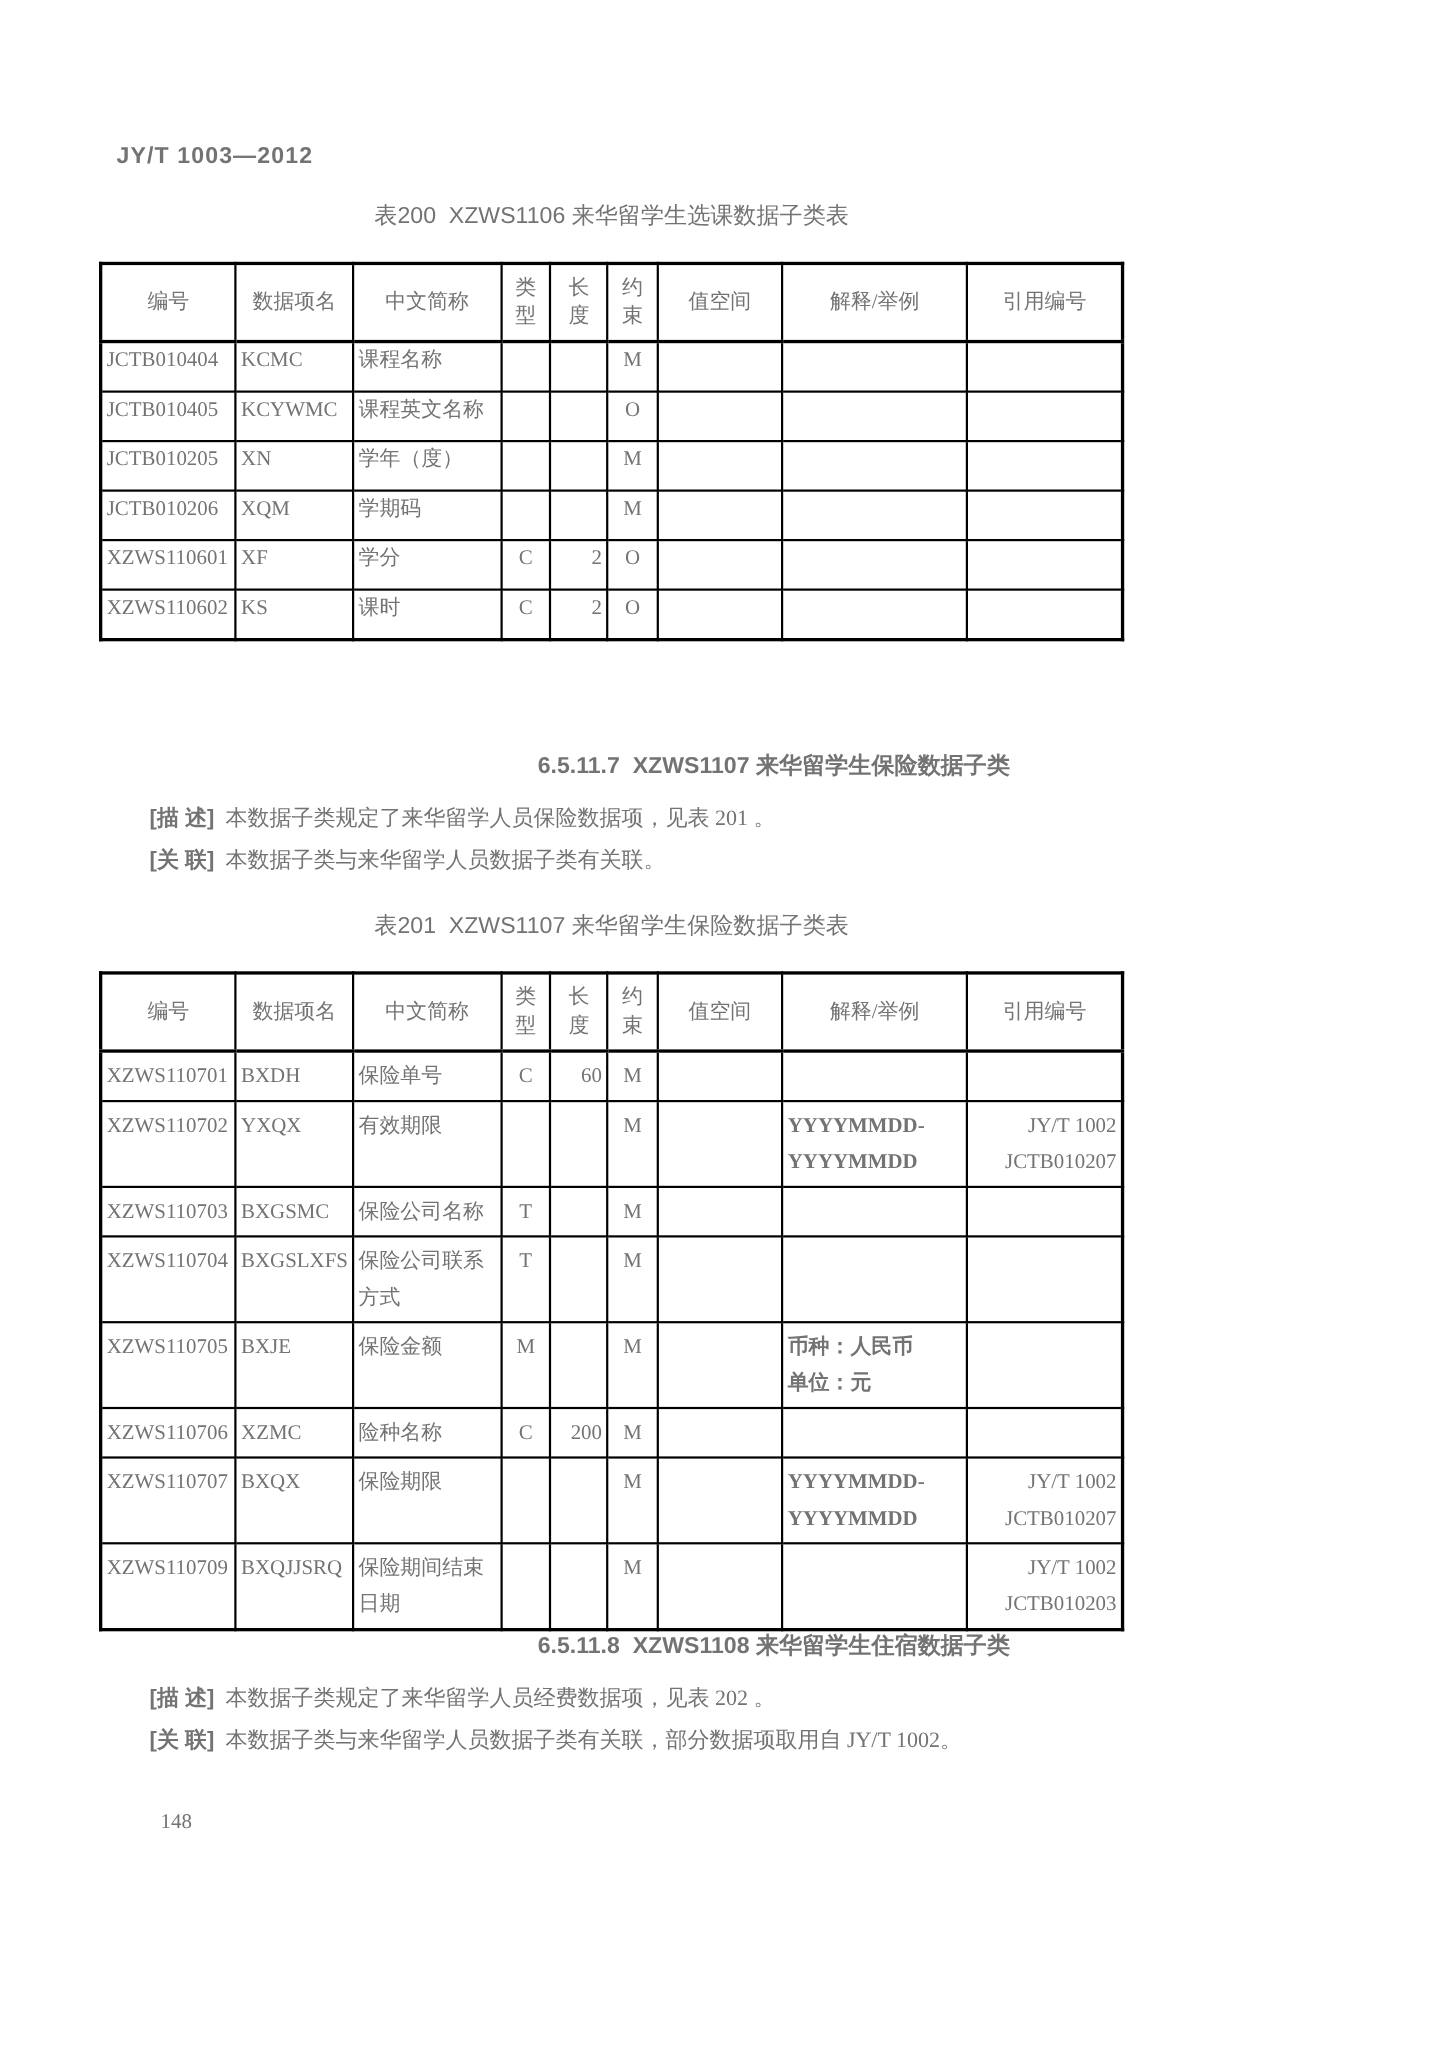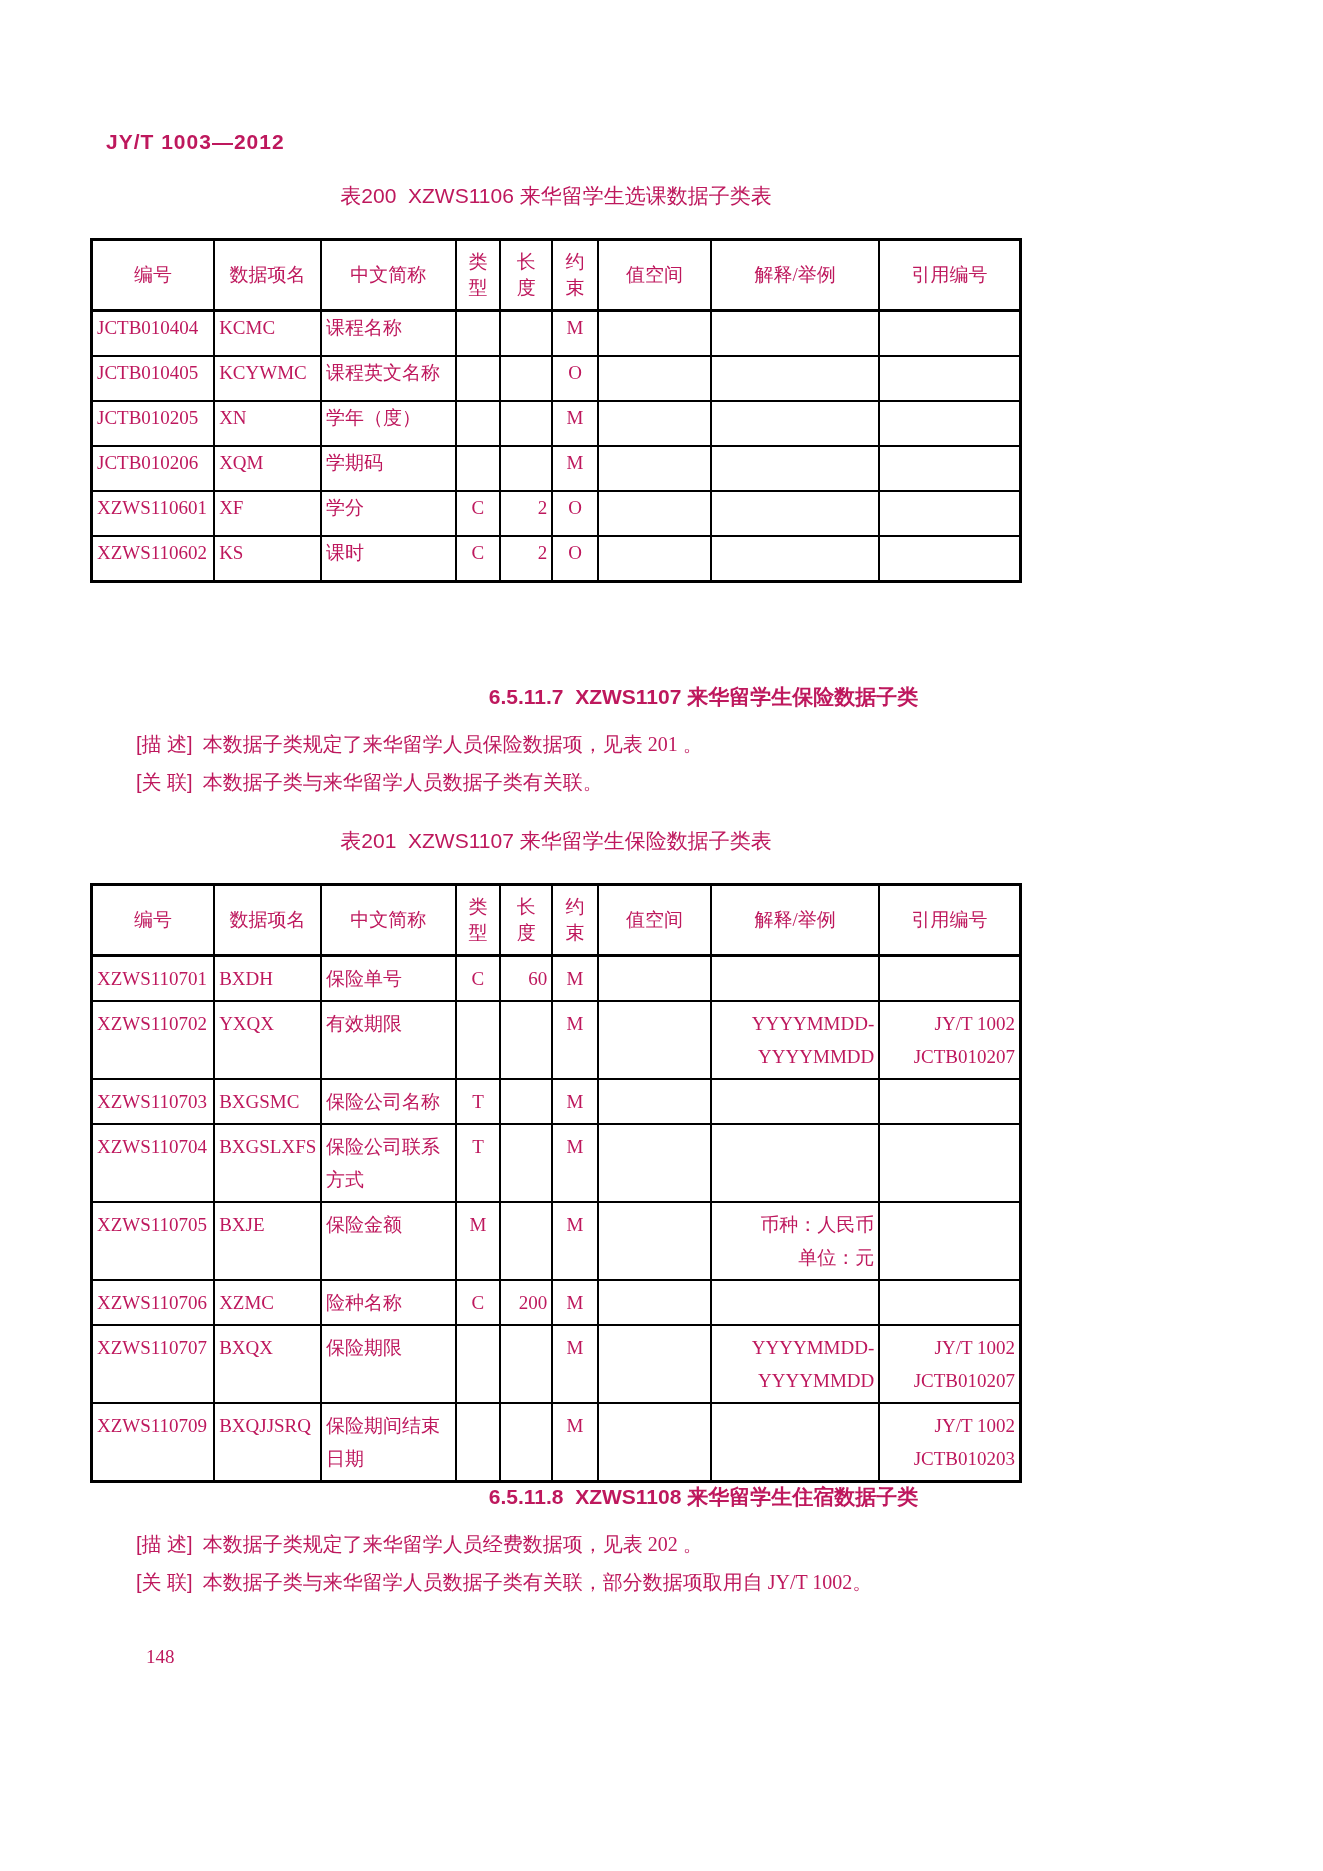--- a/index.html
+++ b/index.html
@@ -1,21 +1,21 @@
 <!DOCTYPE html>
 <html><head>
 <meta charset="utf-8">
 <style>
   html,body { margin:0; padding:0; background:#e8e8e8; }
   .page {
     position:relative;
     width:1323px; height:1871px;
     margin:0 auto;
     background:#ffffff;
-    color:#be185d;
+    color:#737373;
     font-family:"Liberation Serif","DejaVu Serif",serif;
     overflow:hidden;
   }
   .doc-code {
     margin:130px 0 0 106px;
     font-family:"Liberation Sans","DejaVu Sans",sans-serif;
     font-weight:bold;
     font-size:21px;
     letter-spacing:1px;
     white-space:pre-wrap;
@@ -63,21 +63,21 @@
   col.w3{width:4.8%}  col.w4{width:5.6%}  col.w5{width:4.9%}
   col.w6{width:12.2%} col.w7{width:18.1%} col.w8{width:15.2%}
   
   td.col-0{ text-align:left; padding-left:12px; }
   td.col-1{ text-align:left; padding-left:12px; }
   td.col-2{ text-align:left; padding-left:10px; }
   td.col-3{ text-align:center; }
   td.col-4{ text-align:right; padding-right:12px; }
   td.col-5{ text-align:center; }
   td.col-6{ text-align:left; }
-  td.col-7{ text-align:right; padding-left:14px; }
+  td.col-7{ text-align:left; padding-left:14px;font-weight:bold; }
   td.col-8{ text-align:right; padding-left:12px; }
   .section-heading {
     margin:0;
     margin-left:84px;
     font-family:"Liberation Sans","DejaVu Sans",sans-serif;
     font-weight:bold;
     font-size:21px;
     line-height:28px;
     white-space:pre-wrap;
     text-align:center;
@@ -88,21 +88,21 @@
     margin:0;
     margin-left:136px;
     font-size:20px;
     line-height:30px;
     white-space:pre-wrap;
   }
   .dl-first { margin-top:18px; }
   .dl-next  { margin-top:8px; }
   .desc-label {
     font-family:"Liberation Sans","DejaVu Sans",sans-serif;
-    font-weight:normal;
+    font-weight:bold;
     margin-right:10px;
   }
   .page-number {
     position:absolute;
     left:146px; top:1646px;
     font-size:19px;
   }
 </style>
 </head>
 <body>

